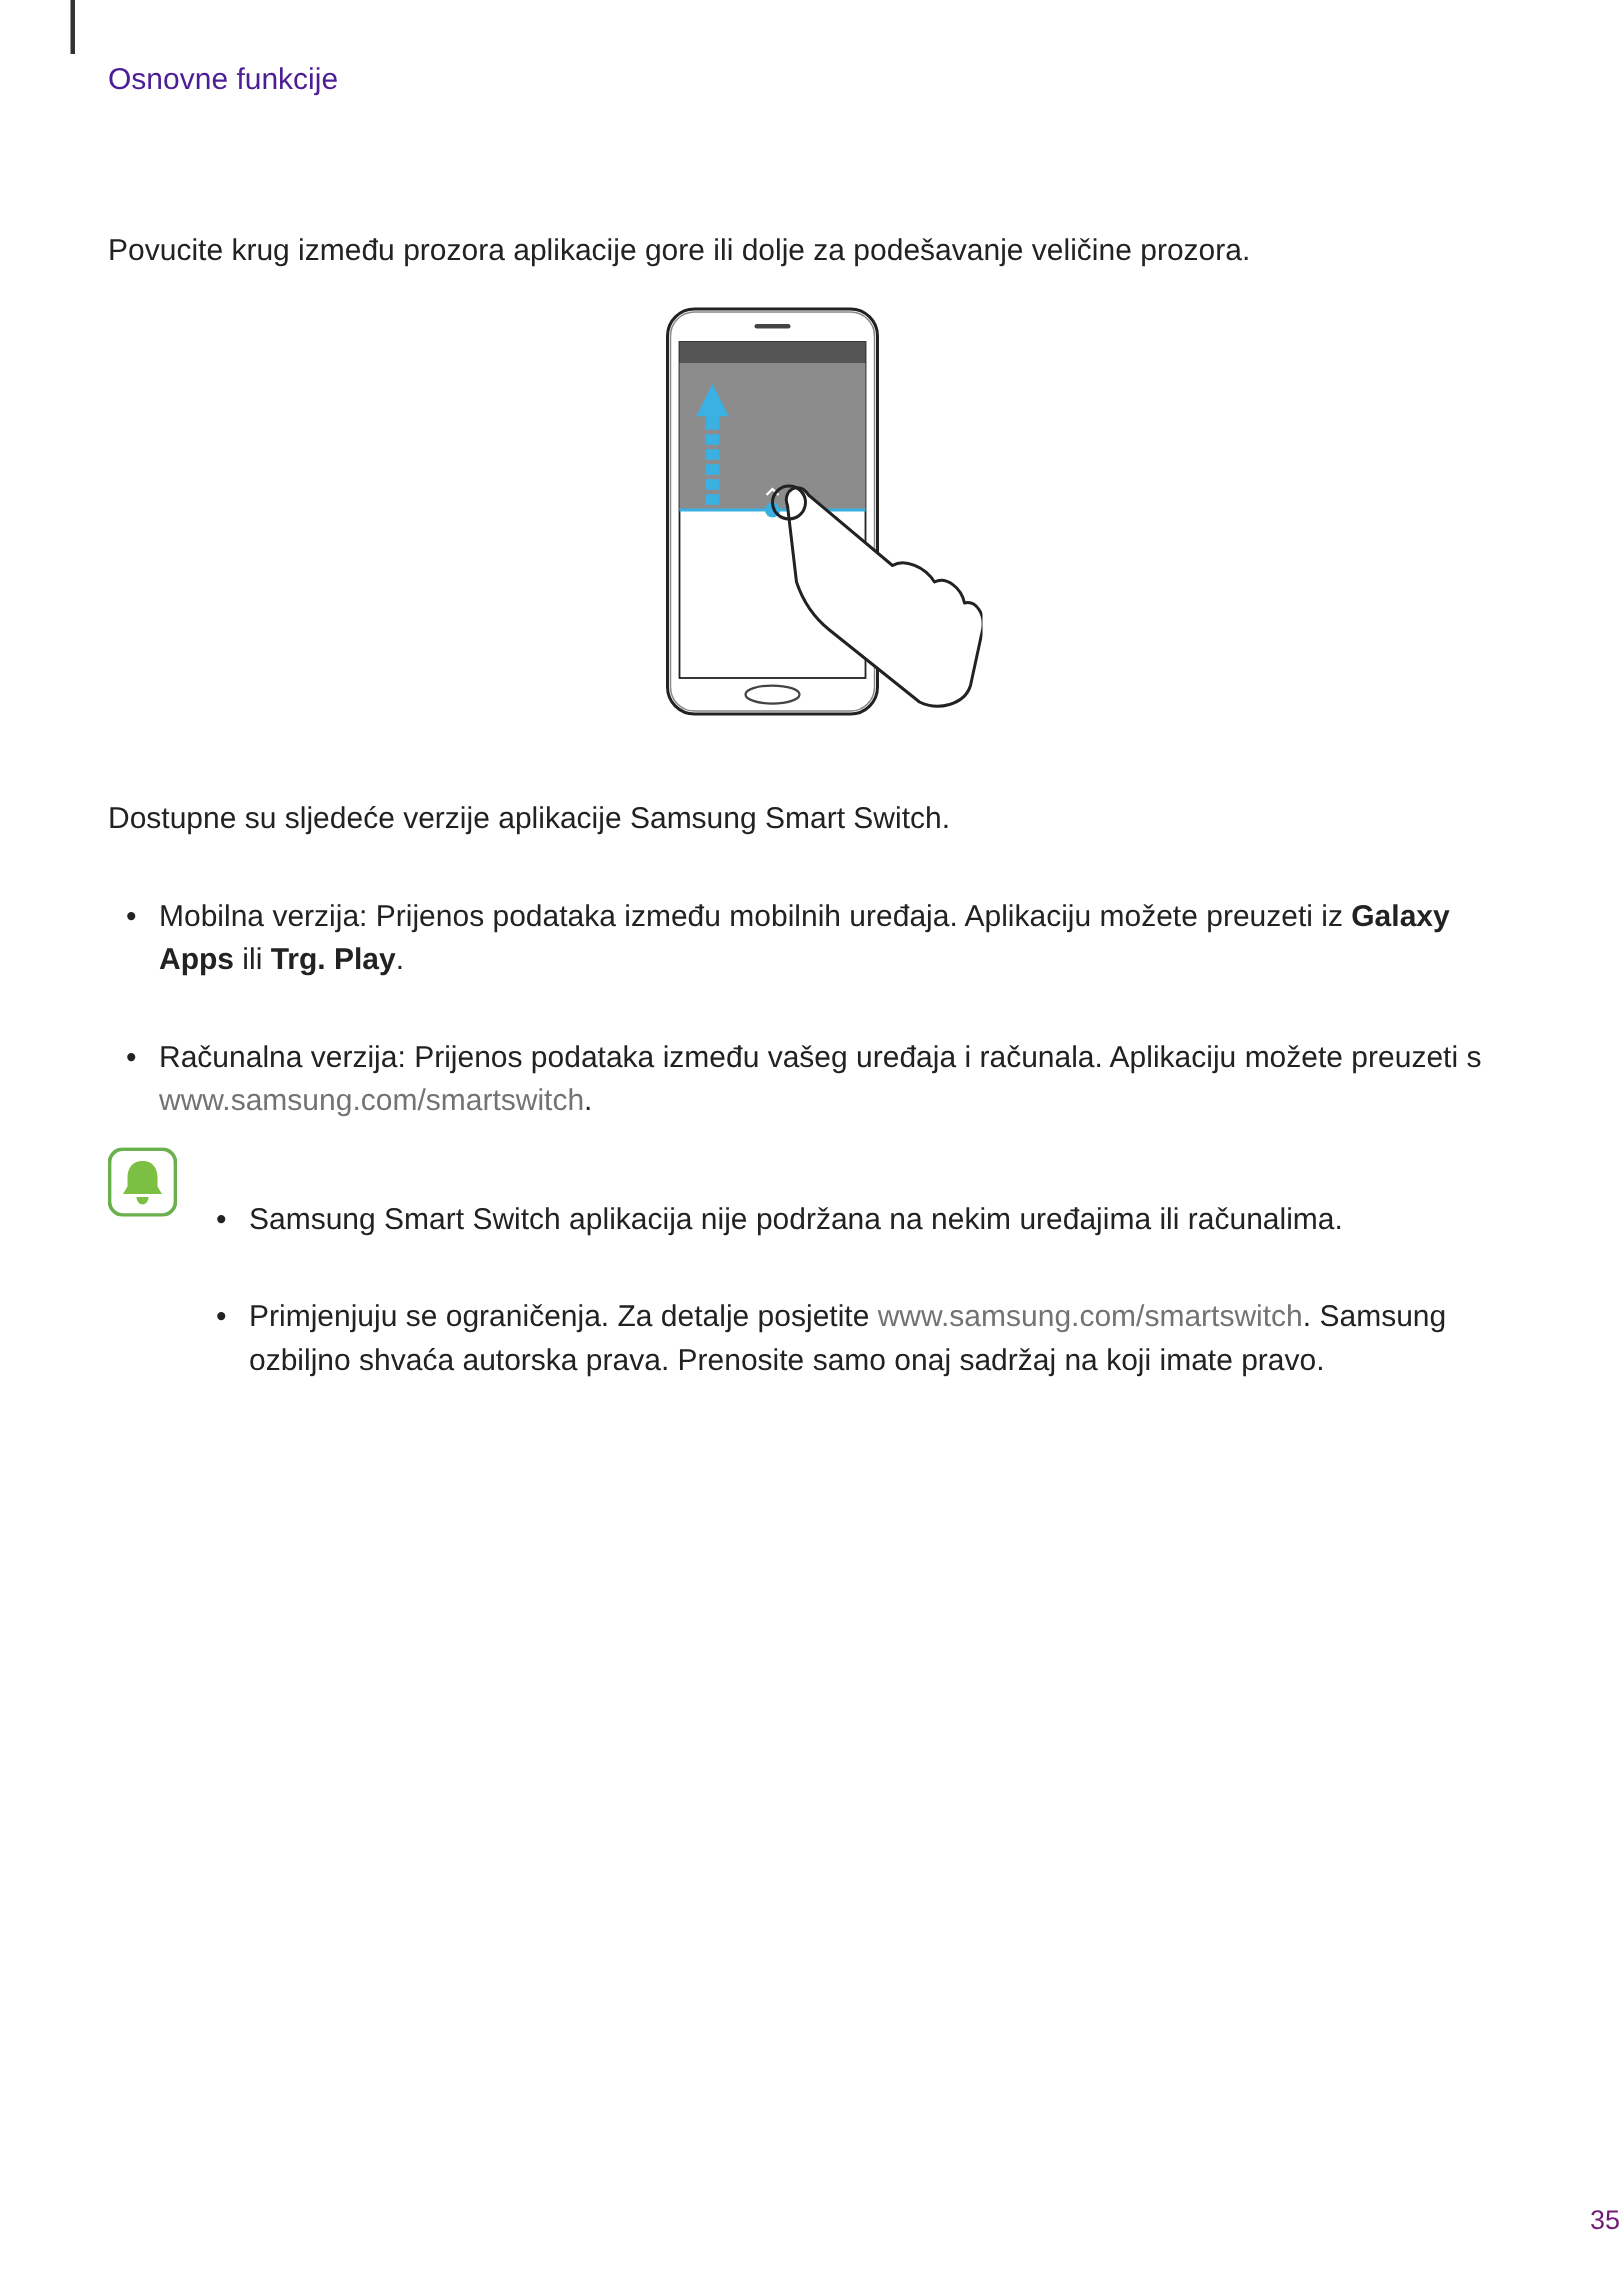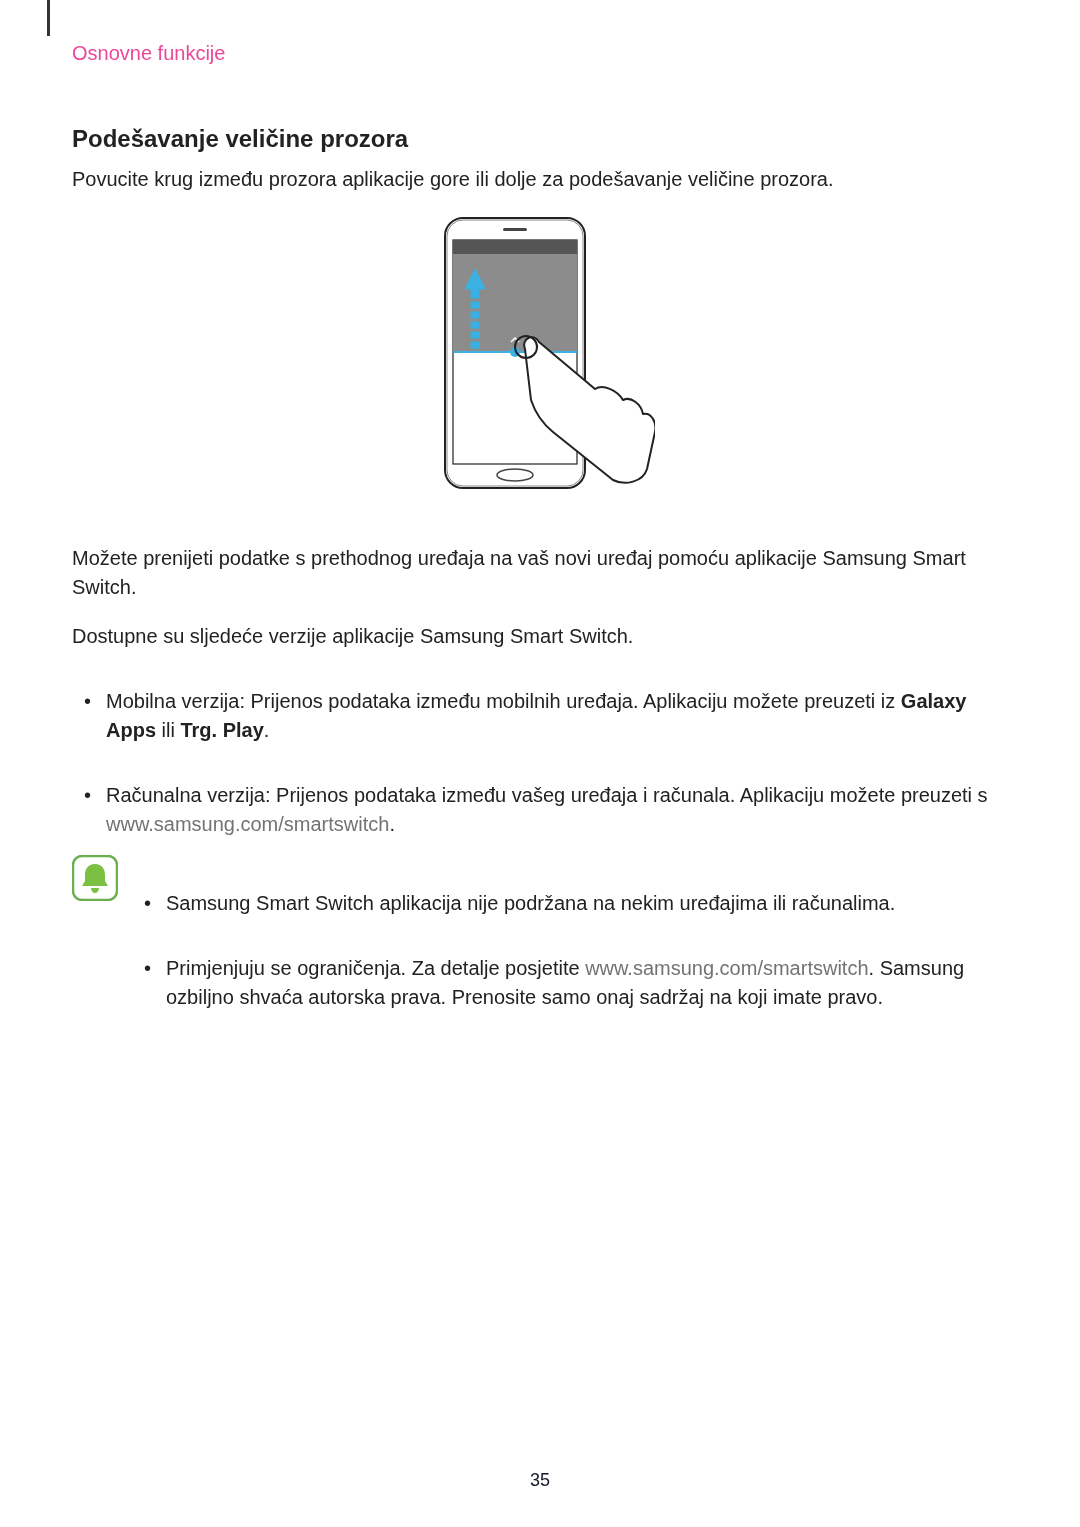--- a/index.html
+++ b/index.html
@@ -17,22 +17,22 @@
     top: 0;
     width: 3px;
     height: 36px;
     background: #333;
   }
   .page {
     padding: 42px 72px 0 72px;
   }
   .chapter {
     font-size: 20px;
-    color: #ec4899;
-    margin-bottom: 60px;
+    color: #4c1d95;
+    margin-bottom: 88px;
   }
   .subheading {
     font-size: 24px;
     font-weight: bold;
     color: #222;
     margin-bottom: 12px;
   }
   .body-text {
     font-size: 20px;
     line-height: 1.45;
@@ -86,34 +86,33 @@
   }
   .note-block ul.bullets {
     padding-left: 30px;
     margin-bottom: 0;
   }
   .page-num {
     position: absolute;
     bottom: 36px;
     left: 0;
     width: 100%;
-    text-align: center;
+    text-align: right;
     font-size: 18px;
-    color: #0f172a;
+    color: #701a75;
   }
 </style>
 </head>
 <body>
 
 <div class="tabmark"></div>
 
 <div class="page">
   <div class="chapter">Osnovne funkcije</div>
 
-  <div class="subheading">Podešavanje veličine prozora</div>
   <div class="body-text">Povucite krug između prozora aplikacije gore ili dolje za podešavanje veličine prozora.</div>
 
   <div class="illustration">
     <svg width="230" height="280" viewBox="0 0 230 280">
 
       <rect x="20" y="4" width="140" height="270" rx="18" fill="#fff" stroke="#222" stroke-width="2"></rect>
       <rect x="22" y="6" width="136" height="266" rx="16" fill="none" stroke="#888" stroke-width="1"></rect>
 
       <rect x="78" y="14" width="24" height="3" rx="1.5" fill="#444"></rect>
 
@@ -141,21 +140,20 @@
         <rect x="46" y="128" width="8" height="6"></rect>
       </g>
 
       <g fill="#fff" stroke="#222" stroke-width="2" stroke-linejoin="round">
         <path d="M 100 135 C 96 125, 108 118, 114 128 L 170 175 C 178 170, 192 176, 198 186 C 206 182, 216 190, 218 200 C 226 198, 232 208, 230 218 L 222 255 C 218 268, 200 272, 188 266 L 128 218 C 118 210, 110 198, 106 186 Z"></path>
         <circle cx="101" cy="133" r="11" fill="none"></circle>
       </g>
     </svg>
   </div>
 
-  <div class="body-text">Možete prenijeti podatke s prethodnog uređaja na vaš novi uređaj pomoću aplikacije Samsung Smart Switch.</div>
   <div class="body-text">Dostupne su sljedeće verzije aplikacije Samsung Smart Switch.</div>
 
   <ul class="bullets">
     <li>
       <span>Mobilna verzija: Prijenos podataka između mobilnih uređaja. Aplikaciju možete preuzeti iz </span><span class="bold">Galaxy Apps</span><span> ili </span><span class="bold">Trg. Play</span><span>.</span>
     </li>
     <li>
       <span>Računalna verzija: Prijenos podataka između vašeg uređaja i računala. Aplikaciju možete preuzeti s </span><span class="link">www.samsung.com/smartswitch</span><span>.</span>
     </li>
   </ul>

